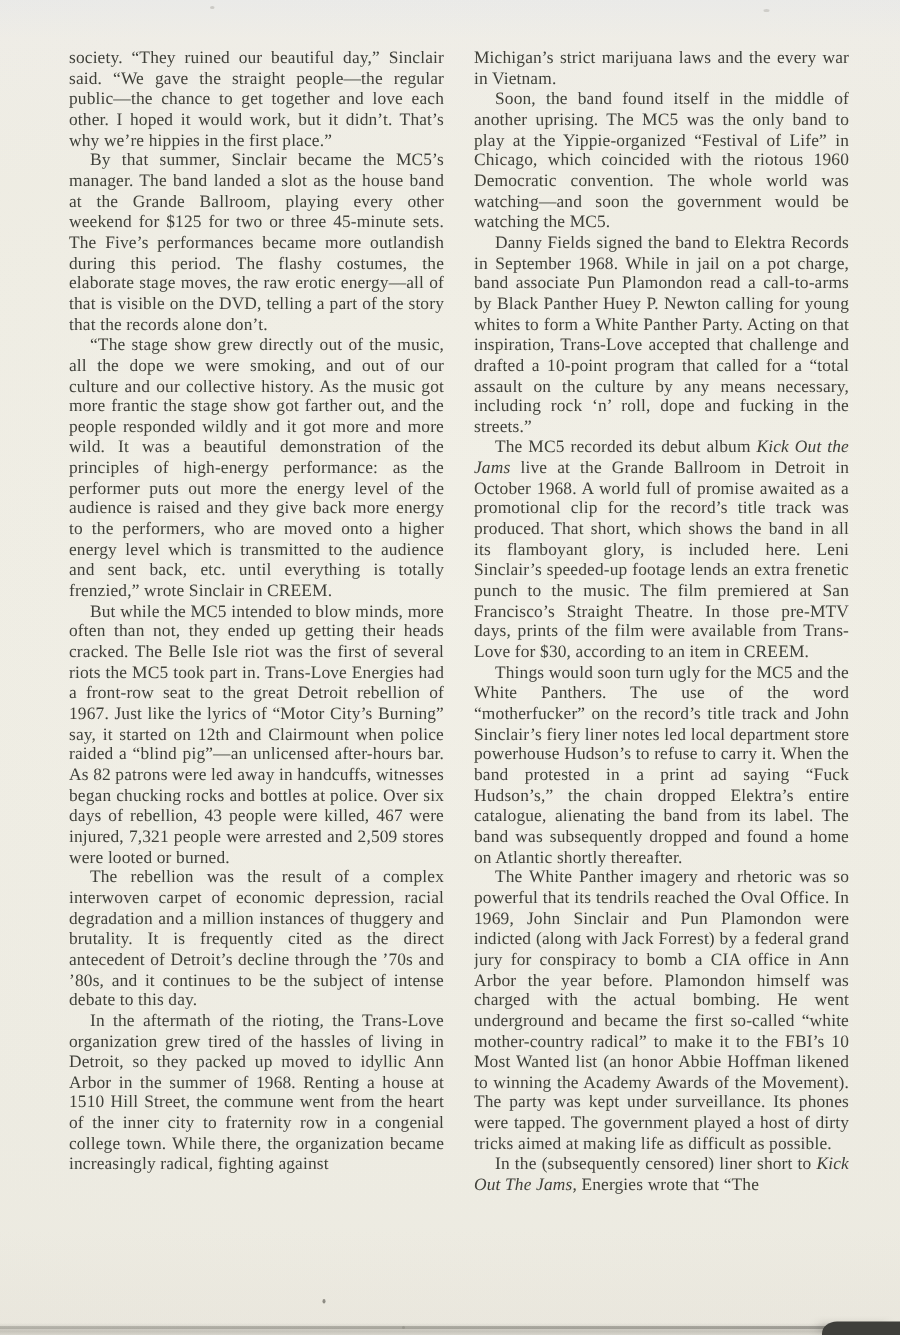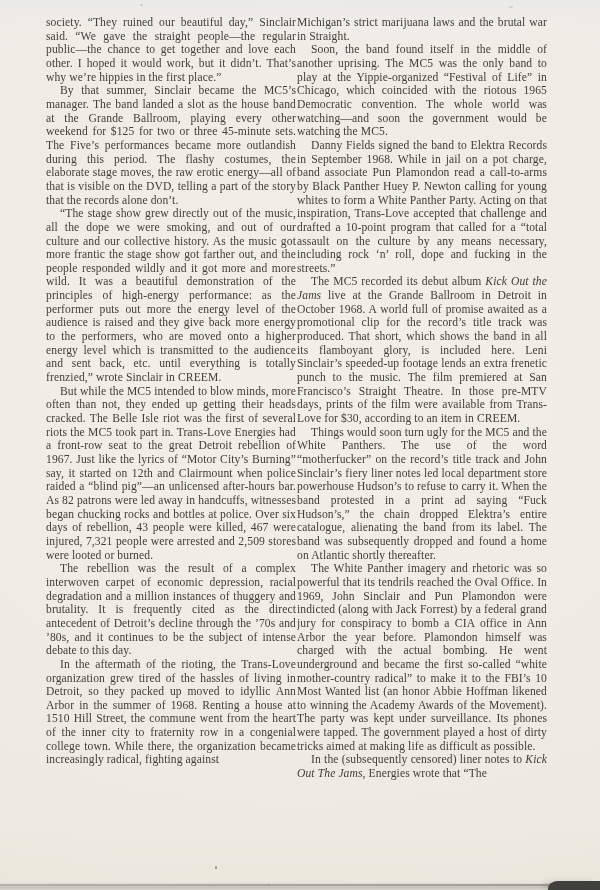--- a/index.html
+++ b/index.html
@@ -13,24 +13,24 @@
     height: 890px;
     overflow: hidden;
     background:
       radial-gradient(ellipse 900px 700px at 50% 45%, rgba(255,255,255,0.10), rgba(0,0,0,0.02)),
       linear-gradient(180deg, #ececea 0px, #f1efe8 26px, #f0eee4 120px, #efede3 820px, #ece9df 890px);
     font-family: "Liberation Serif", "DejaVu Serif", serif;
     color: #40413a;
   }
   .columns {
     position: absolute;
-    top: 16px;
+    top: 32px;
     left: 46px;
     display: flex;
-    gap: 1px;
+    gap: 20px;
   }
   .col {
     width: 250px;
     height: 836px;
     overflow: hidden;
     font-size: 11.6px;
     line-height: 13.65px;
     text-align: justify;
     letter-spacing: 0.1px;
   }
@@ -88,27 +88,27 @@
   <div class="columns">
     <div class="col">
         <p><span>society. “They ruined our beautiful day,” Sinclair said. “We gave the straight people—the regular public—the chance to get together and love each other. I hoped it would work, but it didn’t. That’s why we’re hippies in the first place.”</span></p>
         <p class="indent"><span>By that summer, Sinclair became the MC5’s manager. The band landed a slot as the house band at the Grande Ballroom, playing every other weekend for $125 for two or three 45-minute sets. The Five’s performances became more outlandish during this period. The flashy costumes, the elaborate stage moves, the raw erotic energy—all of that is visible on the DVD, telling a part of the story that the records alone don’t.</span></p>
         <p class="indent"><span>“The stage show grew directly out of the music, all the dope we were smoking, and out of our culture and our collective history. As the music got more frantic the stage show got farther out, and the people responded wildly and it got more and more wild. It was a beautiful demonstration of the principles of high-energy performance: as the performer puts out more the energy level of the audience is raised and they give back more energy to the performers, who are moved onto a higher energy level which is transmitted to the audience and sent back, etc. until everything is totally frenzied,” wrote Sinclair in CREEM.</span></p>
         <p class="indent"><span>But while the MC5 intended to blow minds, more often than not, they ended up getting their heads cracked. The Belle Isle riot was the first of several riots the MC5 took part in. Trans-Love Energies had a front-row seat to the great Detroit rebellion of 1967. Just like the lyrics of “Motor City’s Burning” say, it started on 12th and Clairmount when police raided a “blind pig”—an unlicensed after-hours bar. As 82 patrons were led away in handcuffs, witnesses began chucking rocks and bottles at police. Over six days of rebellion, 43 people were killed, 467 were injured, 7,321 people were arrested and 2,509 stores were looted or burned.</span></p>
         <p class="indent"><span>The rebellion was the result of a complex interwoven carpet of economic depression, racial degradation and a million instances of thuggery and brutality. It is frequently cited as the direct antecedent of Detroit’s decline through the ’70s and ’80s, and it continues to be the subject of intense debate to this day.</span></p>
         <p class="indent"><span>In the aftermath of the rioting, the Trans-Love organization grew tired of the hassles of living in Detroit, so they packed up moved to idyllic Ann Arbor in the summer of 1968. Renting a house at 1510 Hill Street, the commune went from the heart of the inner city to fraternity row in a congenial college town. While there, the organization became increasingly radical, fighting against</span></p>
       </div>
     <div class="col">
-        <p><span>Michigan’s strict marijuana laws and the brutal war in Straight.</span></p>
-        <p class="indent"><span>Soon, the band found itself in the middle of another uprising. The MC5 was the only band to play at the Yippie-organized “Festival of Life” in Chicago, which coincided with the riotous 1965 Democratic convention. The whole world was watching—and soon the government would be watching the MC5.</span></p>
+        <p><span>Michigan’s strict marijuana laws and the every war in Vietnam.</span></p>
+        <p class="indent"><span>Soon, the band found itself in the middle of another uprising. The MC5 was the only band to play at the Yippie-organized “Festival of Life” in Chicago, which coincided with the riotous 1960 Democratic convention. The whole world was watching—and soon the government would be watching the MC5.</span></p>
         <p class="indent"><span>Danny Fields signed the band to Elektra Records in September 1968. While in jail on a pot charge, band associate Pun Plamondon read a call-to-arms by Black Panther Huey P. Newton calling for young whites to form a White Panther Party. Acting on that inspiration, Trans-Love accepted that challenge and drafted a 10-point program that called for a “total assault on the culture by any means necessary, including rock ‘n’ roll, dope and fucking in the streets.”</span></p>
         <p class="indent"><span>The MC5 recorded its debut album </span><em>Kick Out the Jams</em><span> live at the Grande Ballroom in Detroit in October 1968. A world full of promise awaited as a promotional clip for the record’s title track was produced. That short, which shows the band in all its flamboyant glory, is included here. Leni Sinclair’s speeded-up footage lends an extra frenetic punch to the music. The film premiered at San Francisco’s Straight Theatre. In those pre-MTV days, prints of the film were available from Trans-Love for $30, according to an item in CREEM.</span></p>
         <p class="indent"><span>Things would soon turn ugly for the MC5 and the White Panthers. The use of the word “motherfucker” on the record’s title track and John Sinclair’s fiery liner notes led local department store powerhouse Hudson’s to refuse to carry it. When the band protested in a print ad saying “Fuck Hudson’s,” the chain dropped Elektra’s entire catalogue, alienating the band from its label. The band was subsequently dropped and found a home on Atlantic shortly thereafter.</span></p>
         <p class="indent"><span>The White Panther imagery and rhetoric was so powerful that its tendrils reached the Oval Office. In 1969, John Sinclair and Pun Plamondon were indicted (along with Jack Forrest) by a federal grand jury for conspiracy to bomb a CIA office in Ann Arbor the year before.  Plamondon himself was charged with the actual bombing. He went underground and became the first so-called “white mother-country radical” to make it to the FBI’s 10 Most Wanted list (an honor Abbie Hoffman likened to winning the Academy Awards of the Movement). The party was kept under surveillance. Its phones were tapped. The government played a host of dirty tricks aimed at making life as difficult as possible.</span></p>
-        <p class="indent"><span>In the (subsequently censored) liner notes to </span><em>Kick Out The Jams</em><span>, Energies wrote that “The</span></p>
+        <p class="indent"><span>In the (subsequently censored) liner short to </span><em>Kick Out The Jams</em><span>, Energies wrote that “The</span></p>
       </div>
   </div>
 
   <div class="bottom-line"></div>
   <div class="bottom-shade"></div>
   <div class="corner-blob"></div>
 
   <div class="speckle sp1"></div>
   <div class="speckle sp2"></div>
   <div class="speckle sp3"></div>

